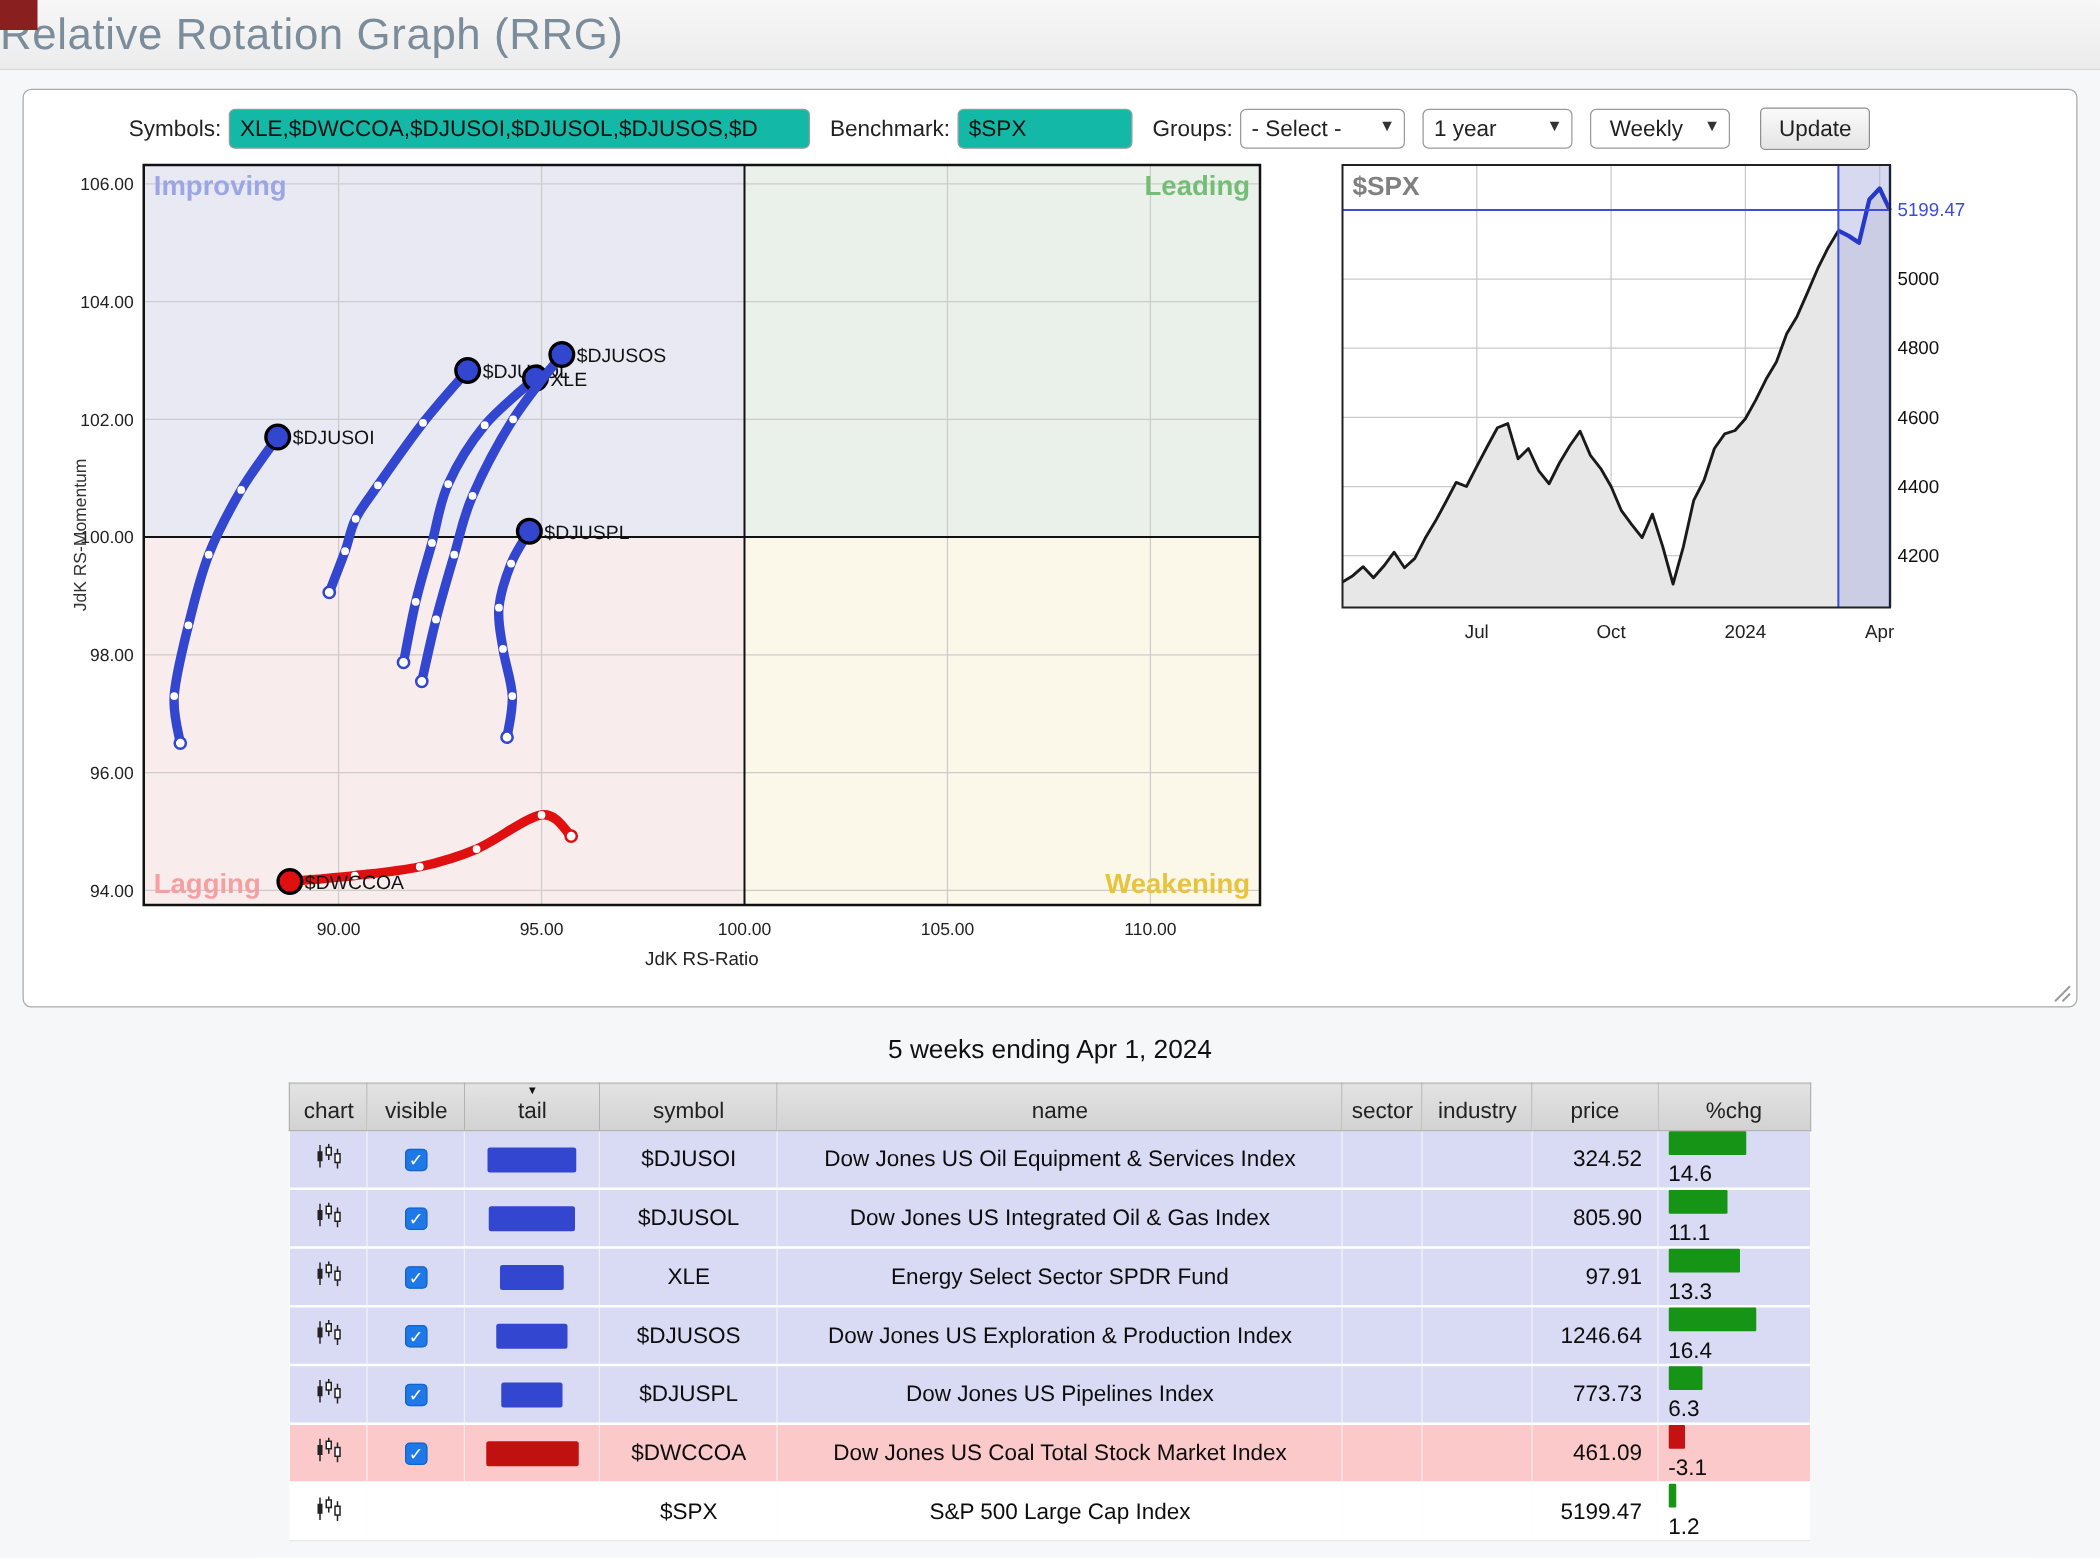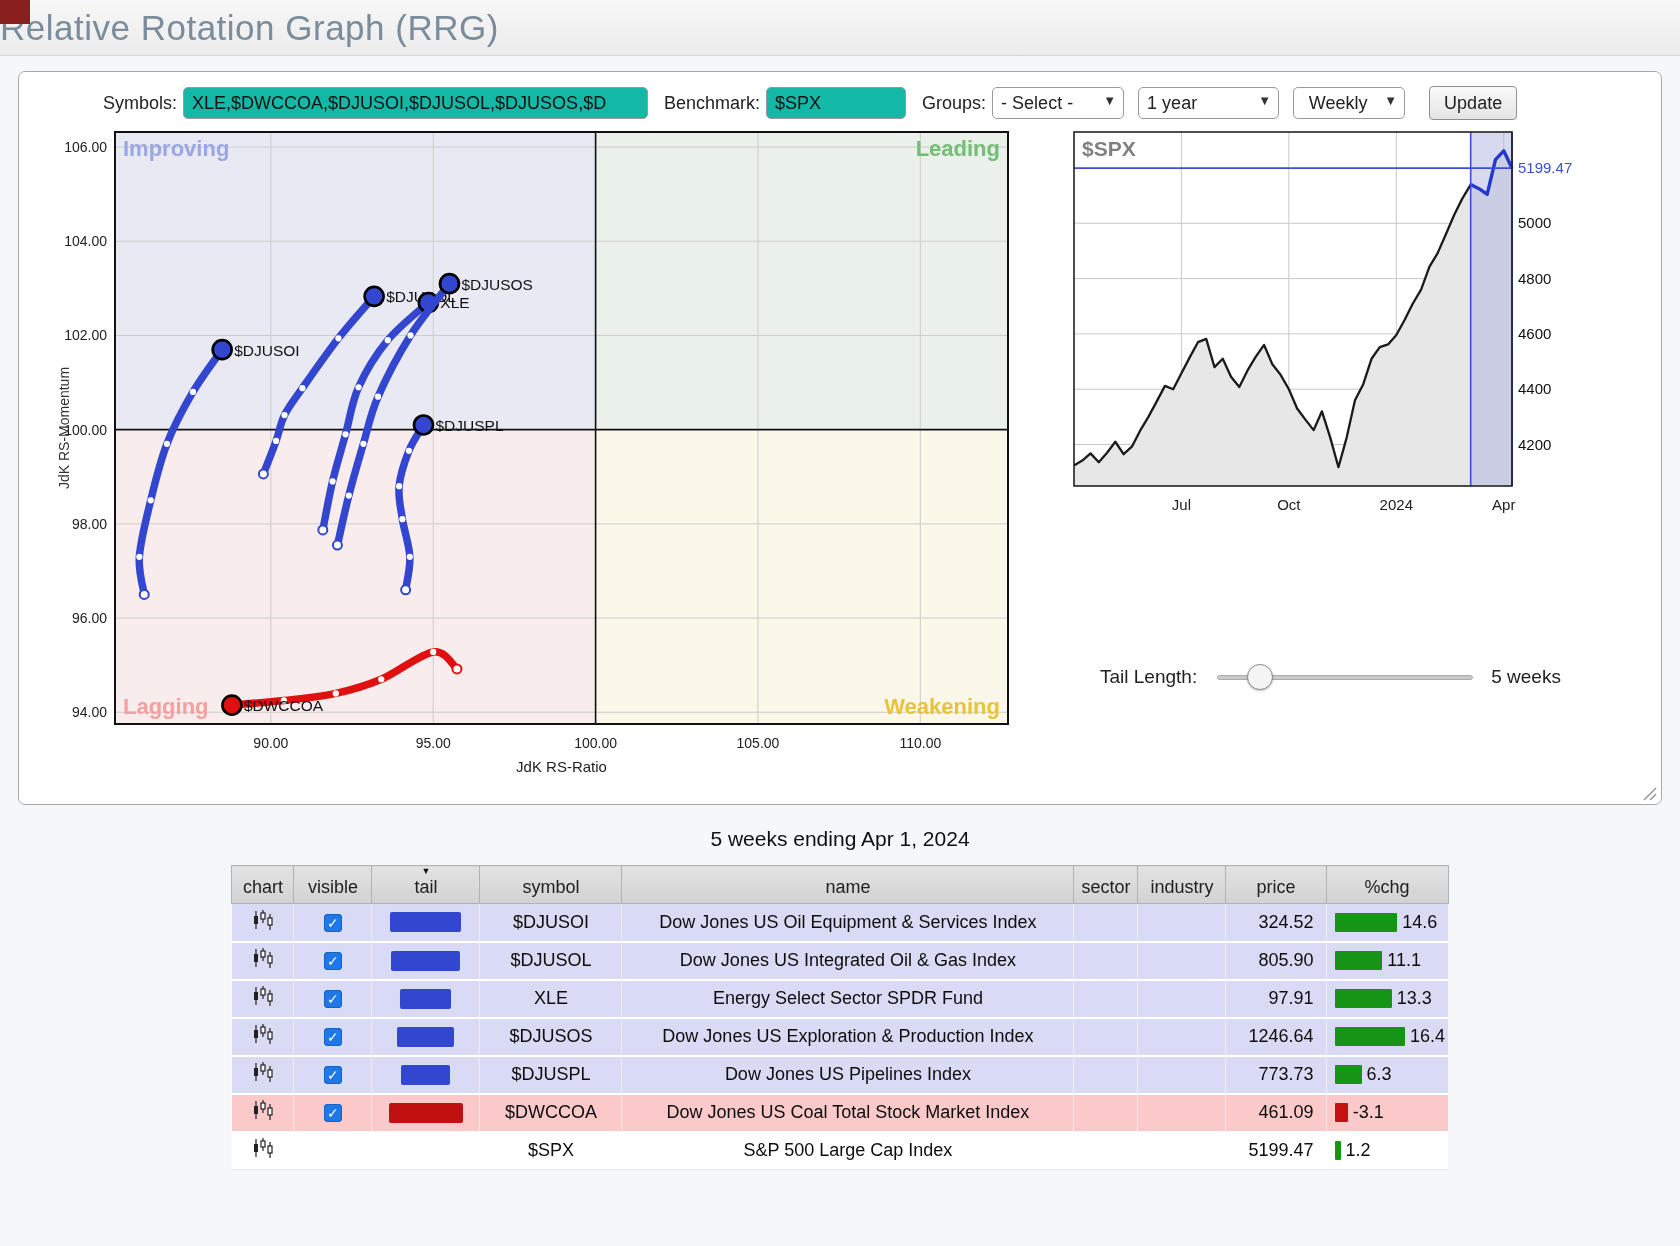--- a/index.html
+++ b/index.html
@@ -48,21 +48,21 @@
   .data-table col.c-sym{width:142px} .data-table col.c-name{width:452px} .data-table col.c-sec{width:64px}
   .data-table col.c-ind{width:88px} .data-table col.c-price{width:100px} .data-table col.c-pct{width:122px}
   .data-table th { position:relative; background:linear-gradient(#e3e3e3,#d2d2d2); border:1px solid #b2b2b2; font-weight:400; color:#222; height:38px; padding-top:6px; vertical-align:middle; }
   .sort-arrow { position:absolute; top:1px; left:50%; transform:translateX(-50%); font-size:9px; color:#111; line-height:9px; }
   .data-table td { height:38px; border-left:1px solid rgba(255,255,255,.55); border-bottom:2px solid #fff; text-align:center; color:#0d0d0d; vertical-align:middle; }
   tr.row-up td { background:#d9daf3; }
   tr.row-down td { background:#fbc9c9; }
   tr.row-benchmark td { background:#fff; border-bottom:1px solid #e6e6e6; }
   td.td-price { text-align:right; padding-right:12px;padding-left:22px; }
   td.td-pct { text-align:left; padding-left:8px; }
-  .pct-cell { display:flex; align-items:center; gap:5px; }
+  .pct-cell { display:flex; align-items:flex-start; gap:5px;flex-direction:column; }
   .pct-bar { height:19px; border-radius:1px; }
   .tail-swatch { height:20px; border-radius:2px; margin:0 auto; }
   .cb { display:inline-block; width:18px; height:18px; background:#1e78e8; border-radius:4px; color:#fff; font-size:14px; line-height:18px; text-align:center; cursor:pointer; box-shadow:inset 0 0 0 1px #1663c4; }
   .chart-icon-btn { display:inline-block; cursor:pointer; line-height:0; }
   text { font-family:"Liberation Sans", sans-serif; }
 </style>
 </head>
 <body>
 
 <div class="corner-artifact"></div>
@@ -79,21 +79,21 @@
     <span class="gap-lg"></span>
     <label>Benchmark:</label>
     <input id="benchmark-input" class="txt-input" type="text" value="$SPX" style="">
     <span class="gap-lg"></span>
     <label>Groups:</label>
     <span class="sel-wrap">
       <select style="width:132px;"><option>- Select -</option></select>
       <span class="sel-arrow">▼</span>
     </span>
     <span class="sel-wrap">
-      <select style="width:141px;"><option>1 year</option></select>
+      <select style="width:120px;"><option>1 year</option></select>
       <span class="sel-arrow">▼</span>
     </span>
     <span class="sel-wrap">
       <select style="width:112px;text-align:center;"><option>Weekly</option></select>
       <span class="sel-arrow">▼</span>
     </span>
     <span class="gap-md"></span>
     <button class="btn-update">Update</button>
   </div>
 
@@ -224,28 +224,20 @@
           <text x="446" y="268.203125" font-size="15px" fill="#111">4400</text>
           <text x="446" y="212.890625" font-size="15px" fill="#111">4600</text>
           <text x="446" y="157.578125" font-size="15px" fill="#111">4800</text>
           <text x="446" y="102.265625" font-size="15px" fill="#111">5000</text>
           <text x="109.43396226415095" y="384" font-size="15px" fill="#222" text-anchor="middle">Jul</text>
           <text x="216.8679245283019" y="384" font-size="15px" fill="#222" text-anchor="middle">Oct</text>
           <text x="324.3018867924528" y="384" font-size="15px" fill="#222" text-anchor="middle">2024</text>
           <text x="431.7358490566038" y="384" font-size="15px" fill="#222" text-anchor="middle">Apr</text>
         </svg>
 
-      <div class="tail-row">
-        <span class="tail-label">Tail Length:</span>
-        <span class="slider">
-          <span class="track"></span>
-          <span class="thumb"></span>
-        </span>
-        <span class="tail-value">5 weeks</span>
-      </div>
 
     </div>
   </div>
 
   <svg class="resize-handle" viewBox="0 0 17 17">
     <line x1="4" y1="16" x2="16" y2="4" stroke="#9a9a9a" stroke-width="1.6"></line>
     <line x1="10" y1="16" x2="16" y2="10" stroke="#9a9a9a" stroke-width="1.6"></line>
   </svg>
 </div>
 

